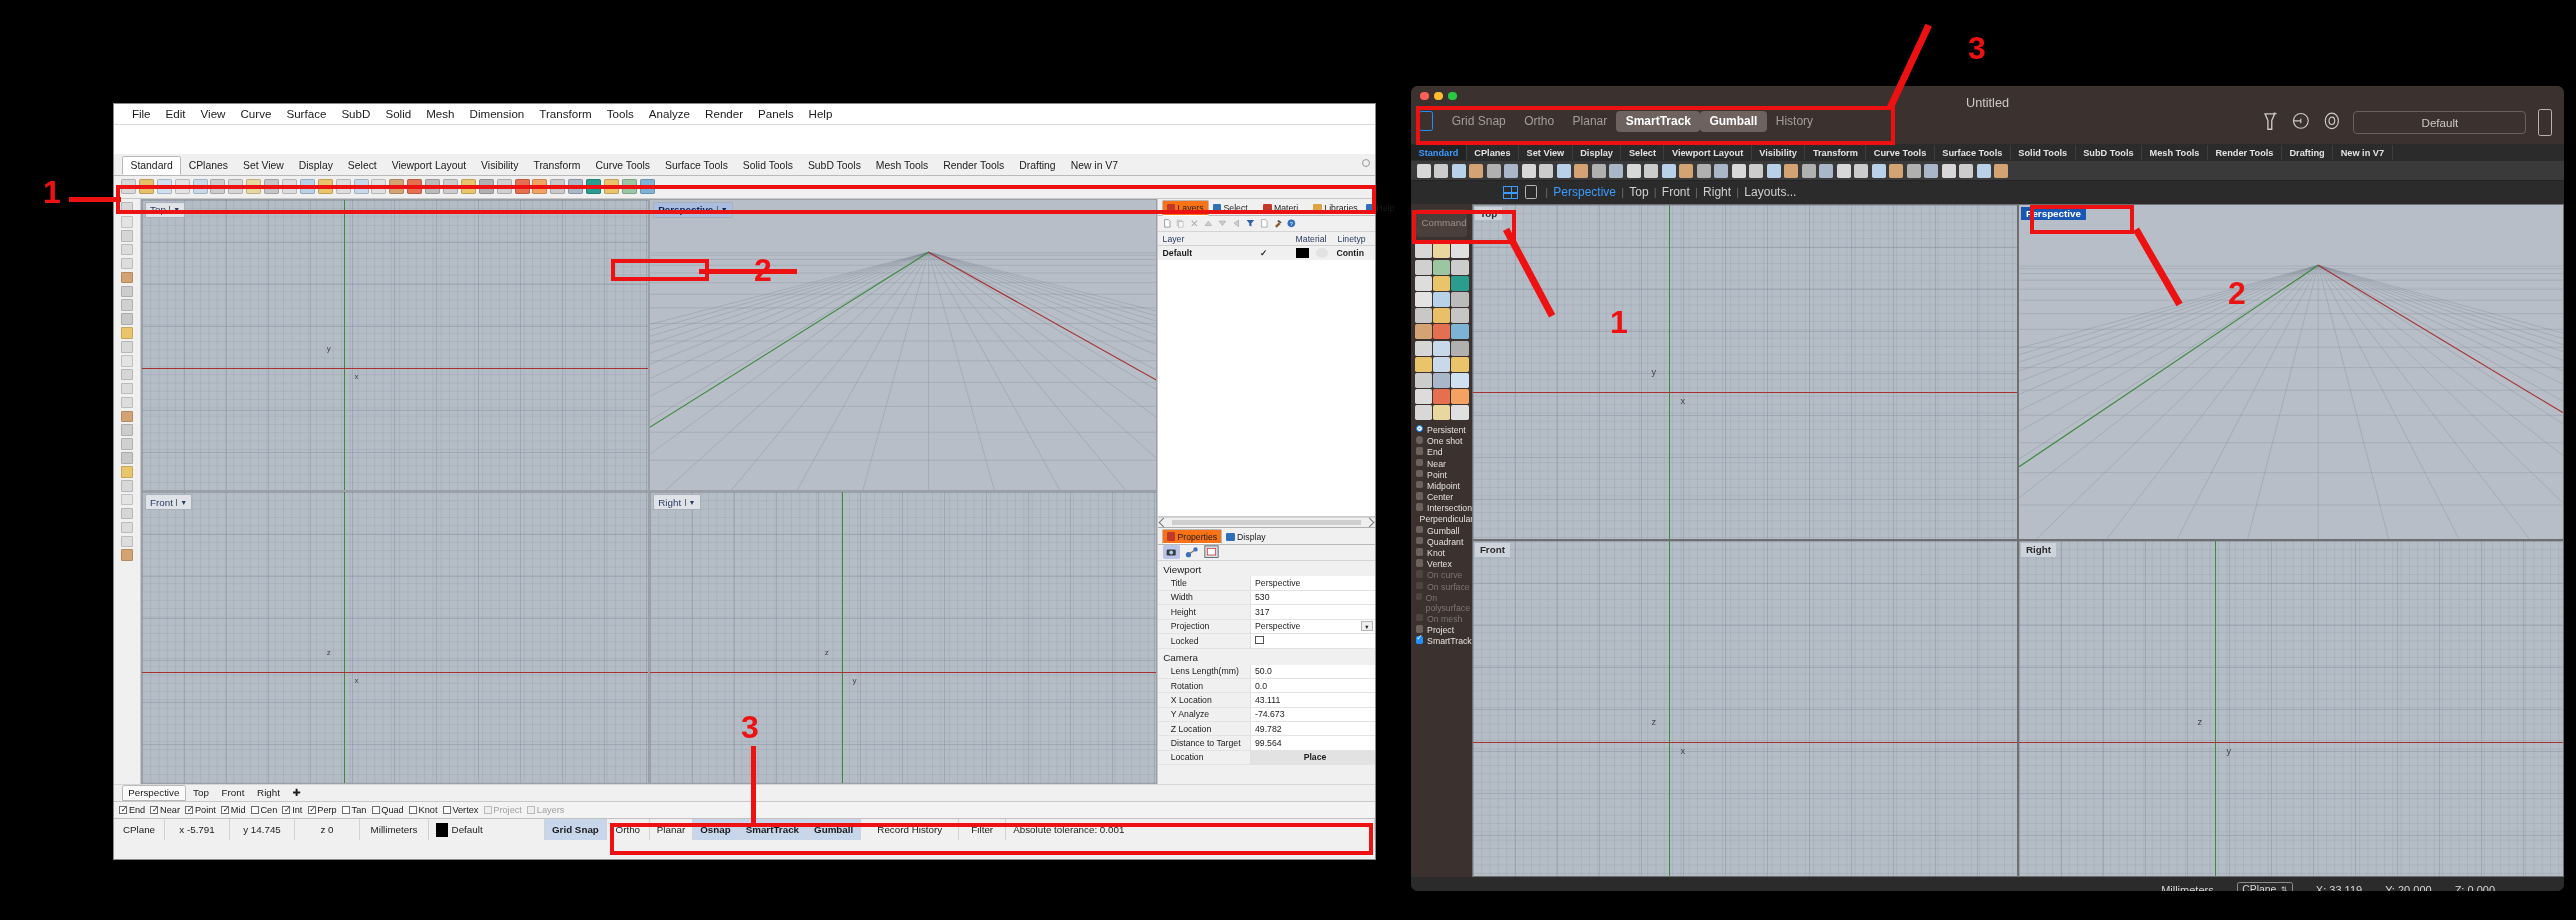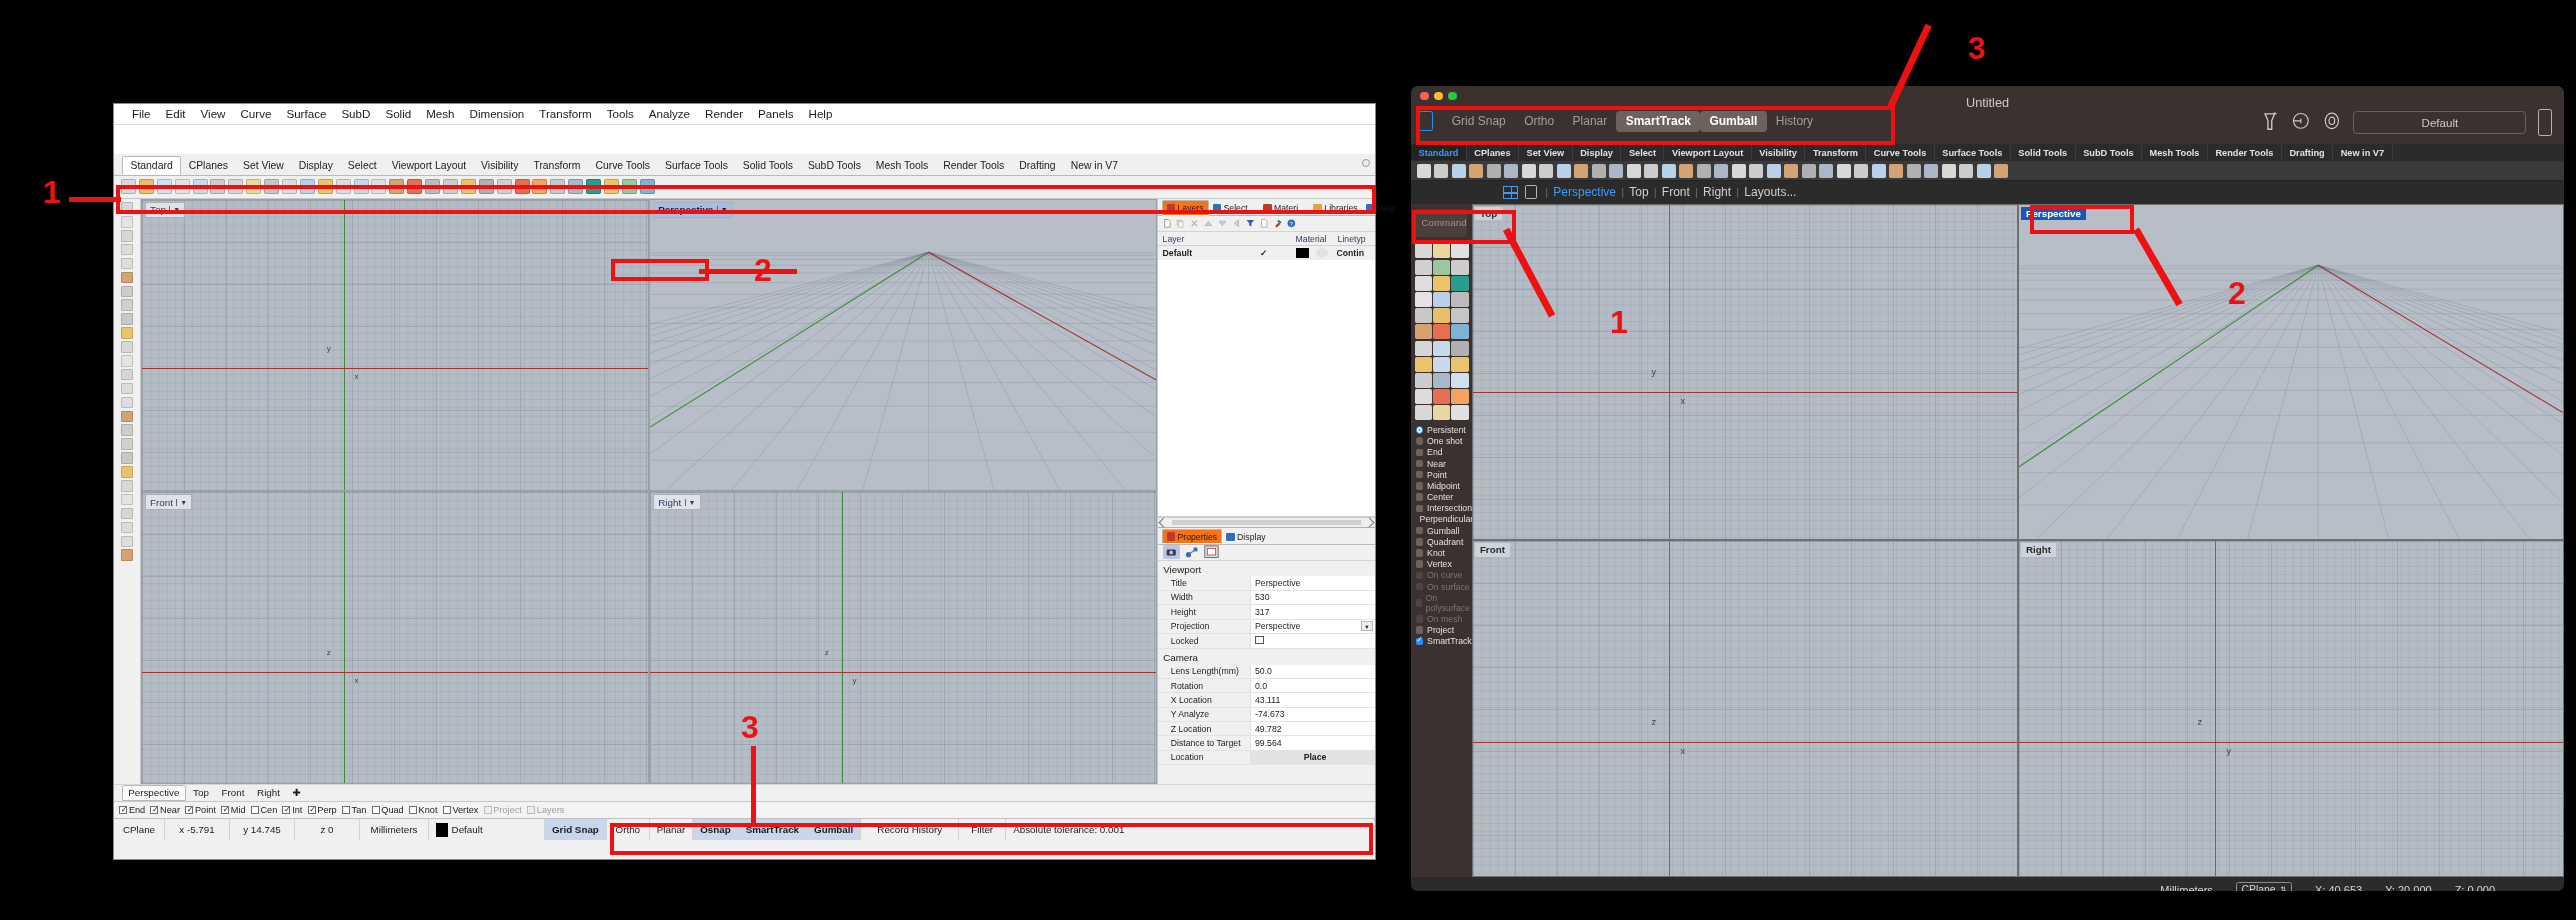--- a/index.html
+++ b/index.html
@@ -166,21 +166,21 @@
     margin-right:3.5px; }
 
   #mac .mbody { display:flex; height:673px; }
   #mac .mside { width:61px; background:#3b322f; display:flex; flex-direction:column; }
   #mac .mcmd { height:28px; margin:4.6px; background:#4a3f3b; border-radius:2.9px;
     display:flex; align-items:center; padding-left:5.8px; font-size:9.8px; color:#9b918c; }
   #mac .mtoolgrid { display:grid; grid-template-columns:repeat(3,1fr); gap:1.2px;
     padding:2.3px 3.5px; }
   #mac .mt { height:15px; border-radius:1.7px; }
   #mac .osnaplist { padding:2.3px 0 0 4.6px; display:flex; flex-direction:column; gap:1.2px; }
-  #mac .osnaprow { display:flex; align-items:center; gap:4px; font-size:8.7px; color:#e5e1df; }
+  #mac .osnaprow { display:flex; gap:4px; font-size:8.7px; color:#e5e1df; }
   #mac .osnaprow.dim { color:#7d7572; }
   #mac .rad { width:7.5px; height:7.5px; border-radius:50%; background:#6d625d; display:block; }
   #mac .rad.on { background:#1e90ff; border:1.7px solid #1e90ff; box-shadow:inset 0 0 0 1.7px #fff; }
   #mac .mcb { width:7.5px; height:7.5px; border-radius:1.7px; background:#6d625d; display:block;
     position:relative; }
   #mac .mcb.dim { background:#4e4542; }
   #mac .mcb.on { background:#1e90ff; }
   #mac .mcb.on:after { content:"\2713"; position:absolute; left:0.6px; top:-2.9px;
     font-size:8px; color:#fff; }
 
@@ -1144,21 +1144,21 @@
       </div>
     </div>
   </div>
 
   <div class="mstatus">
     <span>Millimeters</span>
     <span class="cplanepill">
       <span>CPlane</span>
       <span style="font-size:7.5px">⇅</span>
     </span>
-    <span>X: 40.653</span>
+    <span>X: 33.119</span>
     <span>Y: 20.000</span>
     <span>Z: 0.000</span>
   </div>
 </div>
 
 <div class="annot-box" style="left:116px; top:185px; width:1260px; height:29px;"></div>
 <div class="annot-line" style="left:69px; top:197px; width:52px; height:4.6px;"></div>
 <div class="annot-num" style="left:43px; top:176px; font-size:32px;">1</div>
 
 <div class="annot-box" style="left:611px; top:259px; width:98px; height:22px;"></div>

